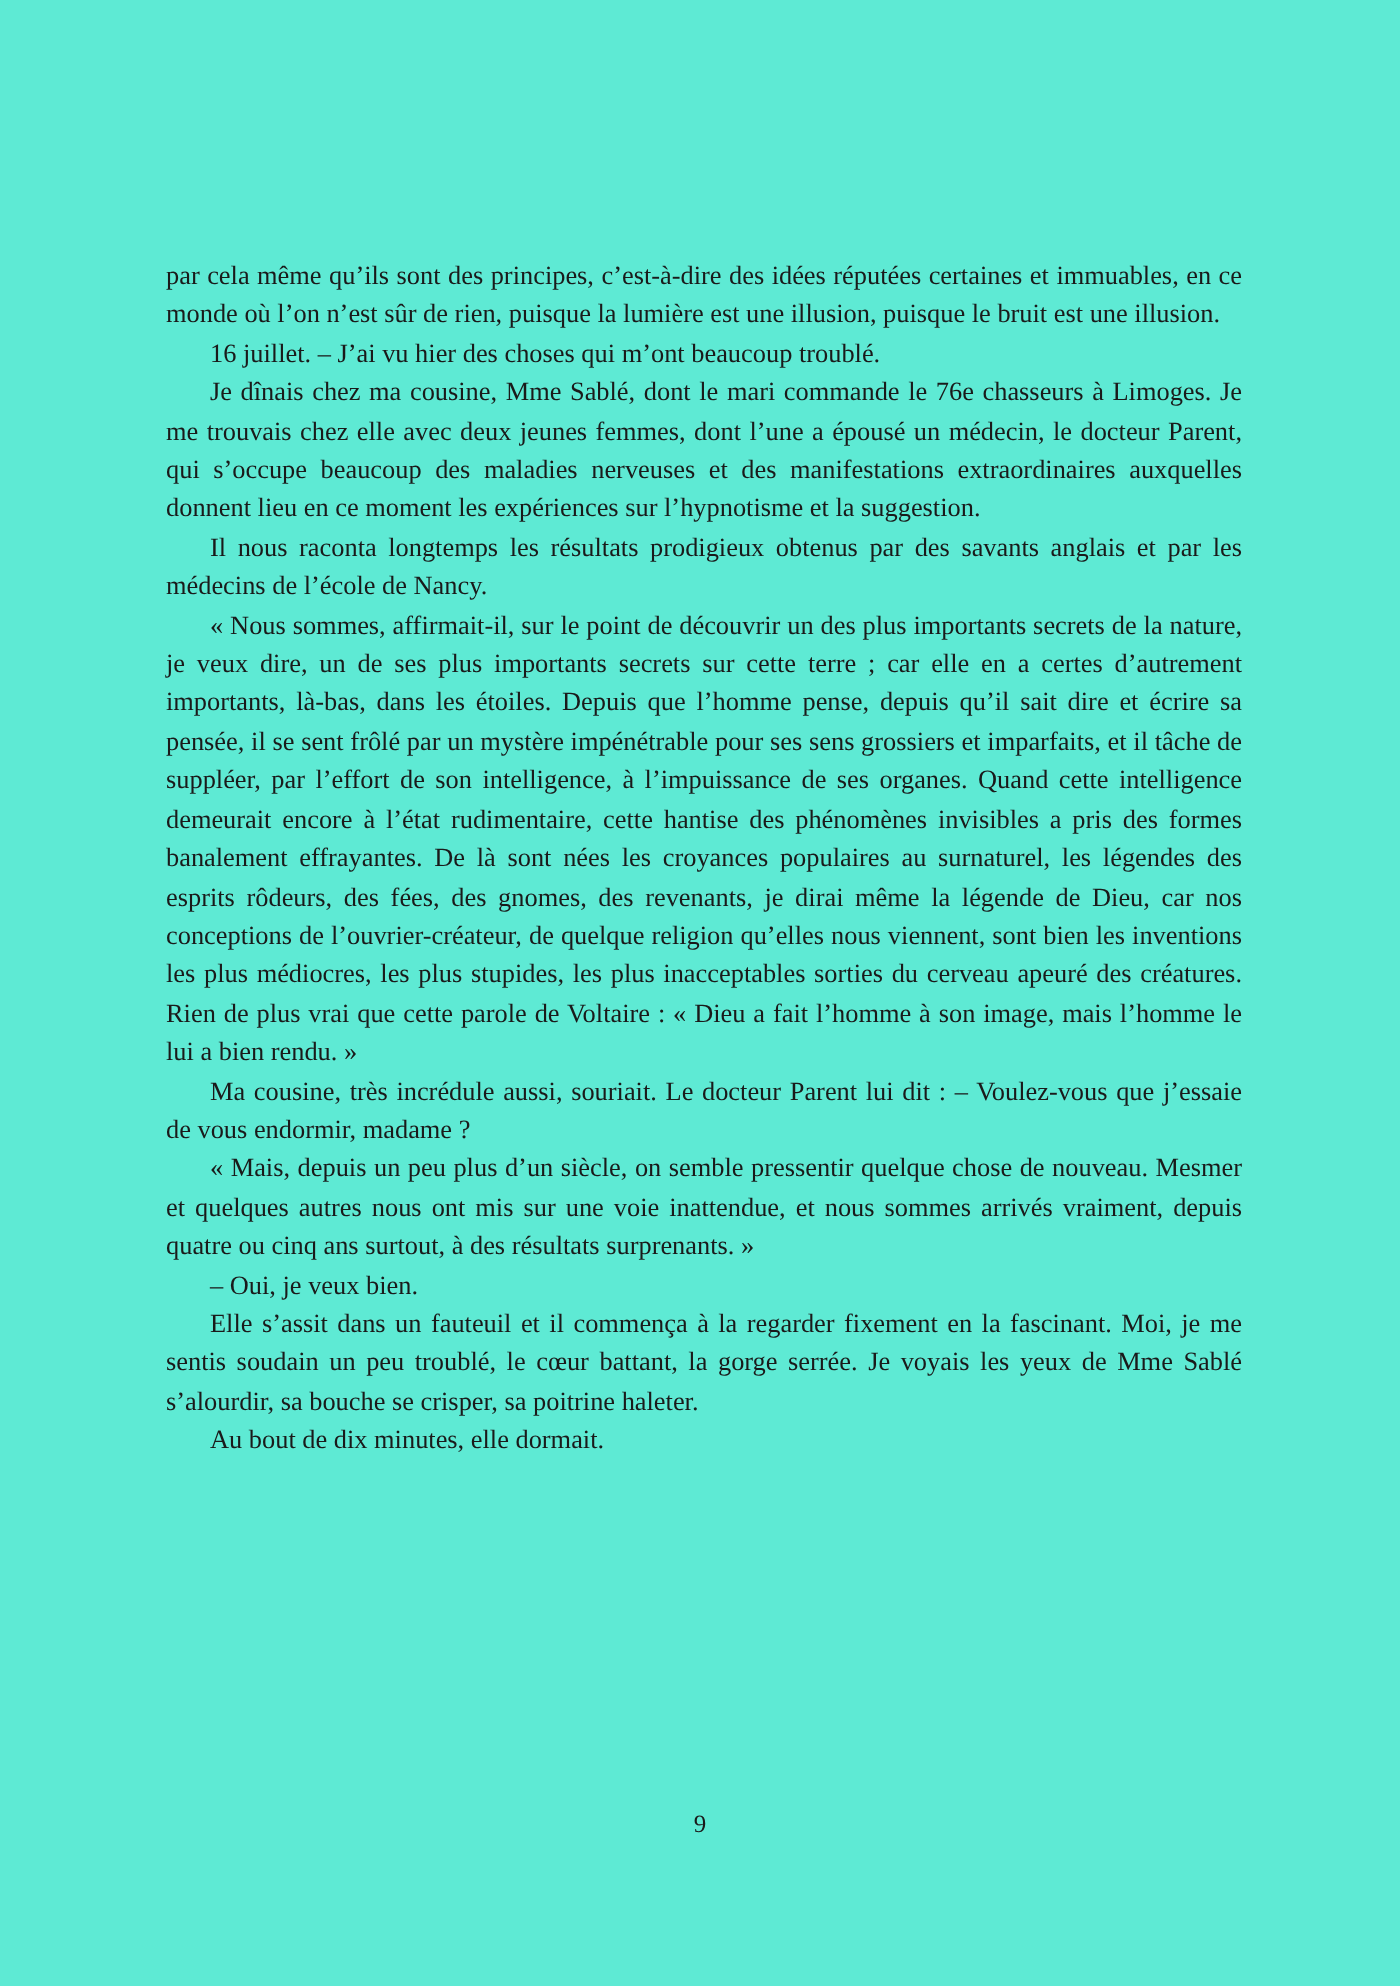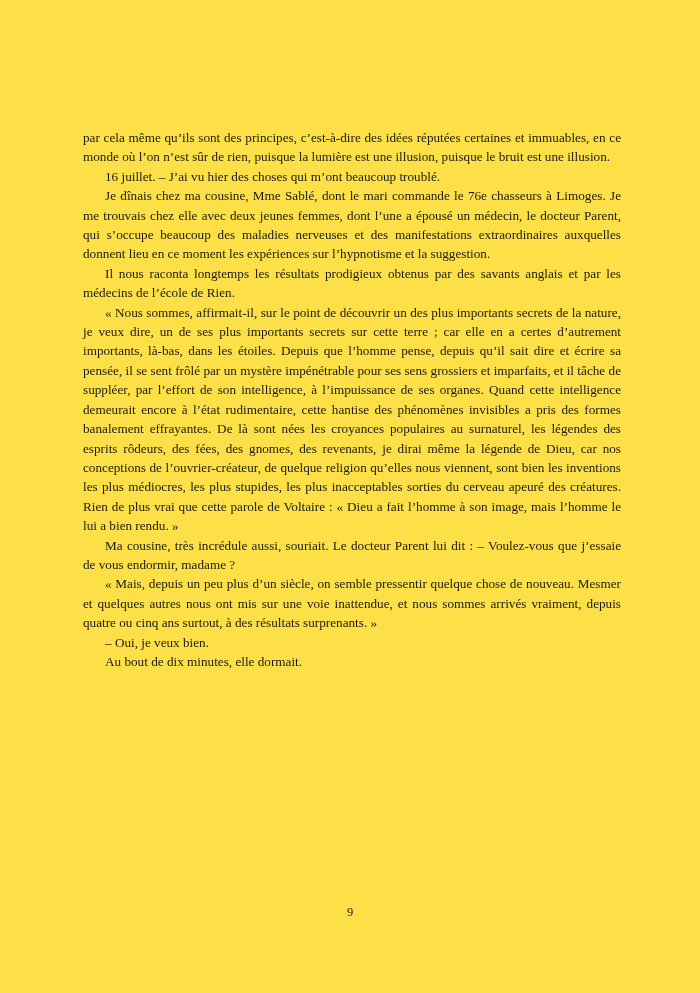--- a/index.html
+++ b/index.html
@@ -13,21 +13,21 @@
     position: relative;
     font-family: "Liberation Serif", serif;
     color: #1a1a1a;
   }
   .page {
     position: absolute;
     top: 0;
     left: 0;
     width: 700px;
     height: 993px;
-    background: #fde047;
+    background: #5eead4;
   }
   .text-block {
     position: absolute;
     left: 83px;
     top: 128px;
     width: 538px;
     font-size: 13.2px;
     line-height: 19.4px;
     text-align: justify;
     text-justify: inter-word;
@@ -53,21 +53,22 @@
   }
 </style>
 </head>
 <body>
 
 <div class="page">
   <div class="text-block">
     <p class="para no-indent">par cela même qu’ils sont des principes, c’est-à-dire des idées réputées certaines et immuables, en ce monde où l’on n’est sûr de rien, puisque la lumière est une illusion, puisque le bruit est une illusion.</p>
     <p class="para">16 juillet. – J’ai vu hier des choses qui m’ont beaucoup troublé.</p>
     <p class="para">Je dînais chez ma cousine, Mme Sablé, dont le mari commande le 76e chasseurs à Limoges. Je me trouvais chez elle avec deux jeunes femmes, dont l’une a épousé un médecin, le docteur Parent, qui s’occupe beaucoup des maladies nerveuses et des manifestations extraordinaires auxquelles donnent lieu en ce moment les expériences sur l’hypnotisme et la suggestion.</p>
-    <p class="para">Il nous raconta longtemps les résultats prodigieux obtenus par des savants anglais et par les médecins de l’école de Rien.</p>
+    <p class="para">Il nous raconta longtemps les résultats prodigieux obtenus par des savants anglais et par les médecins de l’école de Nancy.</p>
     <p class="para">« Nous sommes, affirmait-il, sur le point de découvrir un des plus importants secrets de la nature, je veux dire, un de ses plus importants secrets sur cette terre ; car elle en a certes d’autrement importants, là-bas, dans les étoiles. Depuis que l’homme pense, depuis qu’il sait dire et écrire sa pensée, il se sent frôlé par un mystère impénétrable pour ses sens grossiers et imparfaits, et il tâche de suppléer, par l’effort de son intelligence, à l’impuissance de ses organes. Quand cette intelligence demeurait encore à l’état rudimentaire, cette hantise des phénomènes invisibles a pris des formes banalement effrayantes. De là sont nées les croyances populaires au surnaturel, les légendes des esprits rôdeurs, des fées, des gnomes, des revenants, je dirai même la légende de Dieu, car nos conceptions de l’ouvrier-créateur, de quelque religion qu’elles nous viennent, sont bien les inventions les plus médiocres, les plus stupides, les plus inacceptables sorties du cerveau apeuré des créatures. Rien de plus vrai que cette parole de Voltaire : « Dieu a fait l’homme à son image, mais l’homme le lui a bien rendu. »</p>
     <p class="para">Ma cousine, très incrédule aussi, souriait. Le docteur Parent lui dit : – Voulez-vous que j’essaie de vous endormir, madame ?</p>
     <p class="para">« Mais, depuis un peu plus d’un siècle, on semble pressentir quelque chose de nouveau. Mesmer et quelques autres nous ont mis sur une voie inattendue, et nous sommes arrivés vraiment, depuis quatre ou cinq ans surtout, à des résultats surprenants. »</p>
     <p class="para">– Oui, je veux bien.</p>
+    <p class="para">Elle s’assit dans un fauteuil et il commença à la regarder fixement en la fascinant. Moi, je me sentis soudain un peu troublé, le cœur battant, la gorge serrée. Je voyais les yeux de Mme Sablé s’alourdir, sa bouche se crisper, sa poitrine haleter.</p>
     <p class="para">Au bout de dix minutes, elle dormait.</p>
   </div>
   <div class="page-number">9</div>
 </div>
 
 </body></html>

